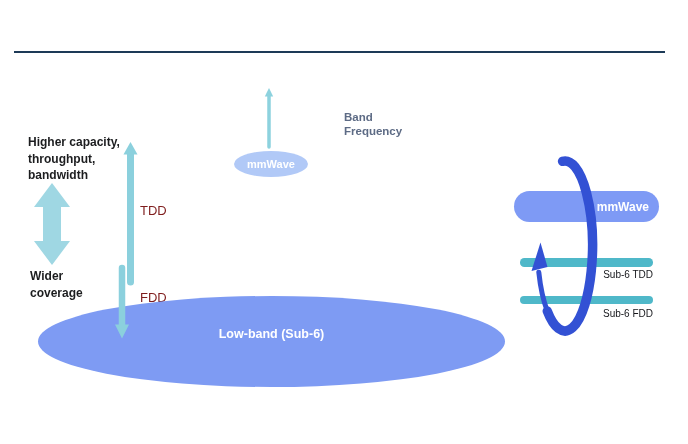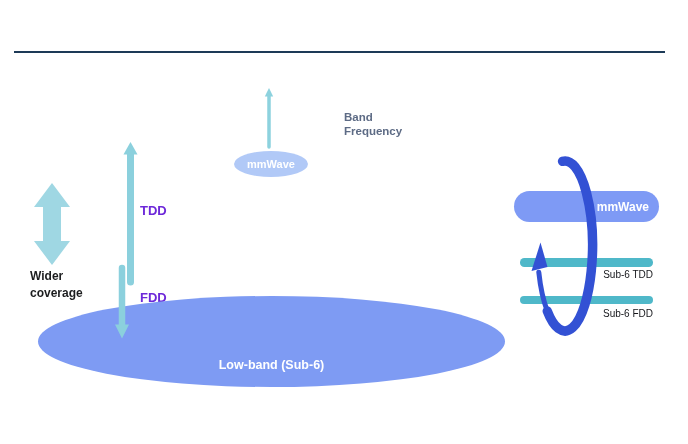--- a/index.html
+++ b/index.html
@@ -22,21 +22,21 @@
     left:14px;top:51px;width:651px;height:2px;
     background:#1d3a57;
   }
 
   
   .lbl-black{
     font-size:12px;font-weight:700;color:#1c1d1f;
     line-height:16.5px;white-space:pre-line;
   }
   .lbl-axis{
-    font-size:13px;font-weight:700;color:#6d28d9;white-space:nowrap;
+    font-size:13px;font-weight:400;color:#7f1d1d;white-space:nowrap;
   }
   .lbl-slate{
     font-size:11.5px;font-weight:700;color:#5d6b85;
     line-height:14px;white-space:pre-line;
   }
   .lbl-bar{
     font-size:10px;font-weight:400;color:#15161a;
     text-align:right;white-space:nowrap;
   }
 
@@ -50,21 +50,21 @@
     left:234px;top:151px;width:74px;height:26px;
     background:#b1c9f7;font-size:11px;
   }
   .ellipse-mid{
     left:173px;top:220px;width:196px;height:40px;
     background:#a9c3f6;font-size:12.5px;
   }
   .ellipse-low{
     left:38px;top:296px;width:467px;height:91px;
     background:#7e9bf3;font-size:12.5px;
-    align-items:flex-end;padding-bottom:0;box-sizing:border-box;
+    padding-bottom:0;box-sizing:border-box;
   }
   .ellipse-low .band-text{margin-bottom:15px;}
 
   
   .pill-mmwave{
     left:514px;top:191px;width:145px;height:31px;
     border-radius:15.5px;background:#7e9af5;
     display:flex;align-items:center;justify-content:flex-end;
     padding-right:10px;box-sizing:border-box;
     color:#ffffff;font-size:12px;font-weight:700;
@@ -81,20 +81,23 @@
   }
   .z1{z-index:1;} .z2{z-index:2;} .z3{z-index:3;} .z5{z-index:5;}
 </style>
 </head>
 <body>
 
 <div class="canvas">
 
   <div class="abs divider"></div>
 
+  <div class="abs lbl-black" style="left:28px;top:134px;">Higher capacity,
+throughput,
+bandwidth</div>
   <div class="abs lbl-black" style="left:30px;top:268px;">Wider
 coverage</div>
   <div class="abs lbl-axis" style="left:140px;top:203px;">TDD</div>
   <div class="abs lbl-axis" style="left:140px;top:290px;">FDD</div>
 
   <div class="abs lbl-slate" style="left:296px;top:110px;margin-left:48px;">Band
 Frequency</div>
 
   <div class="abs ellipse ellipse-mmwave z1">
     <span class="band-text">mmWave</span>

